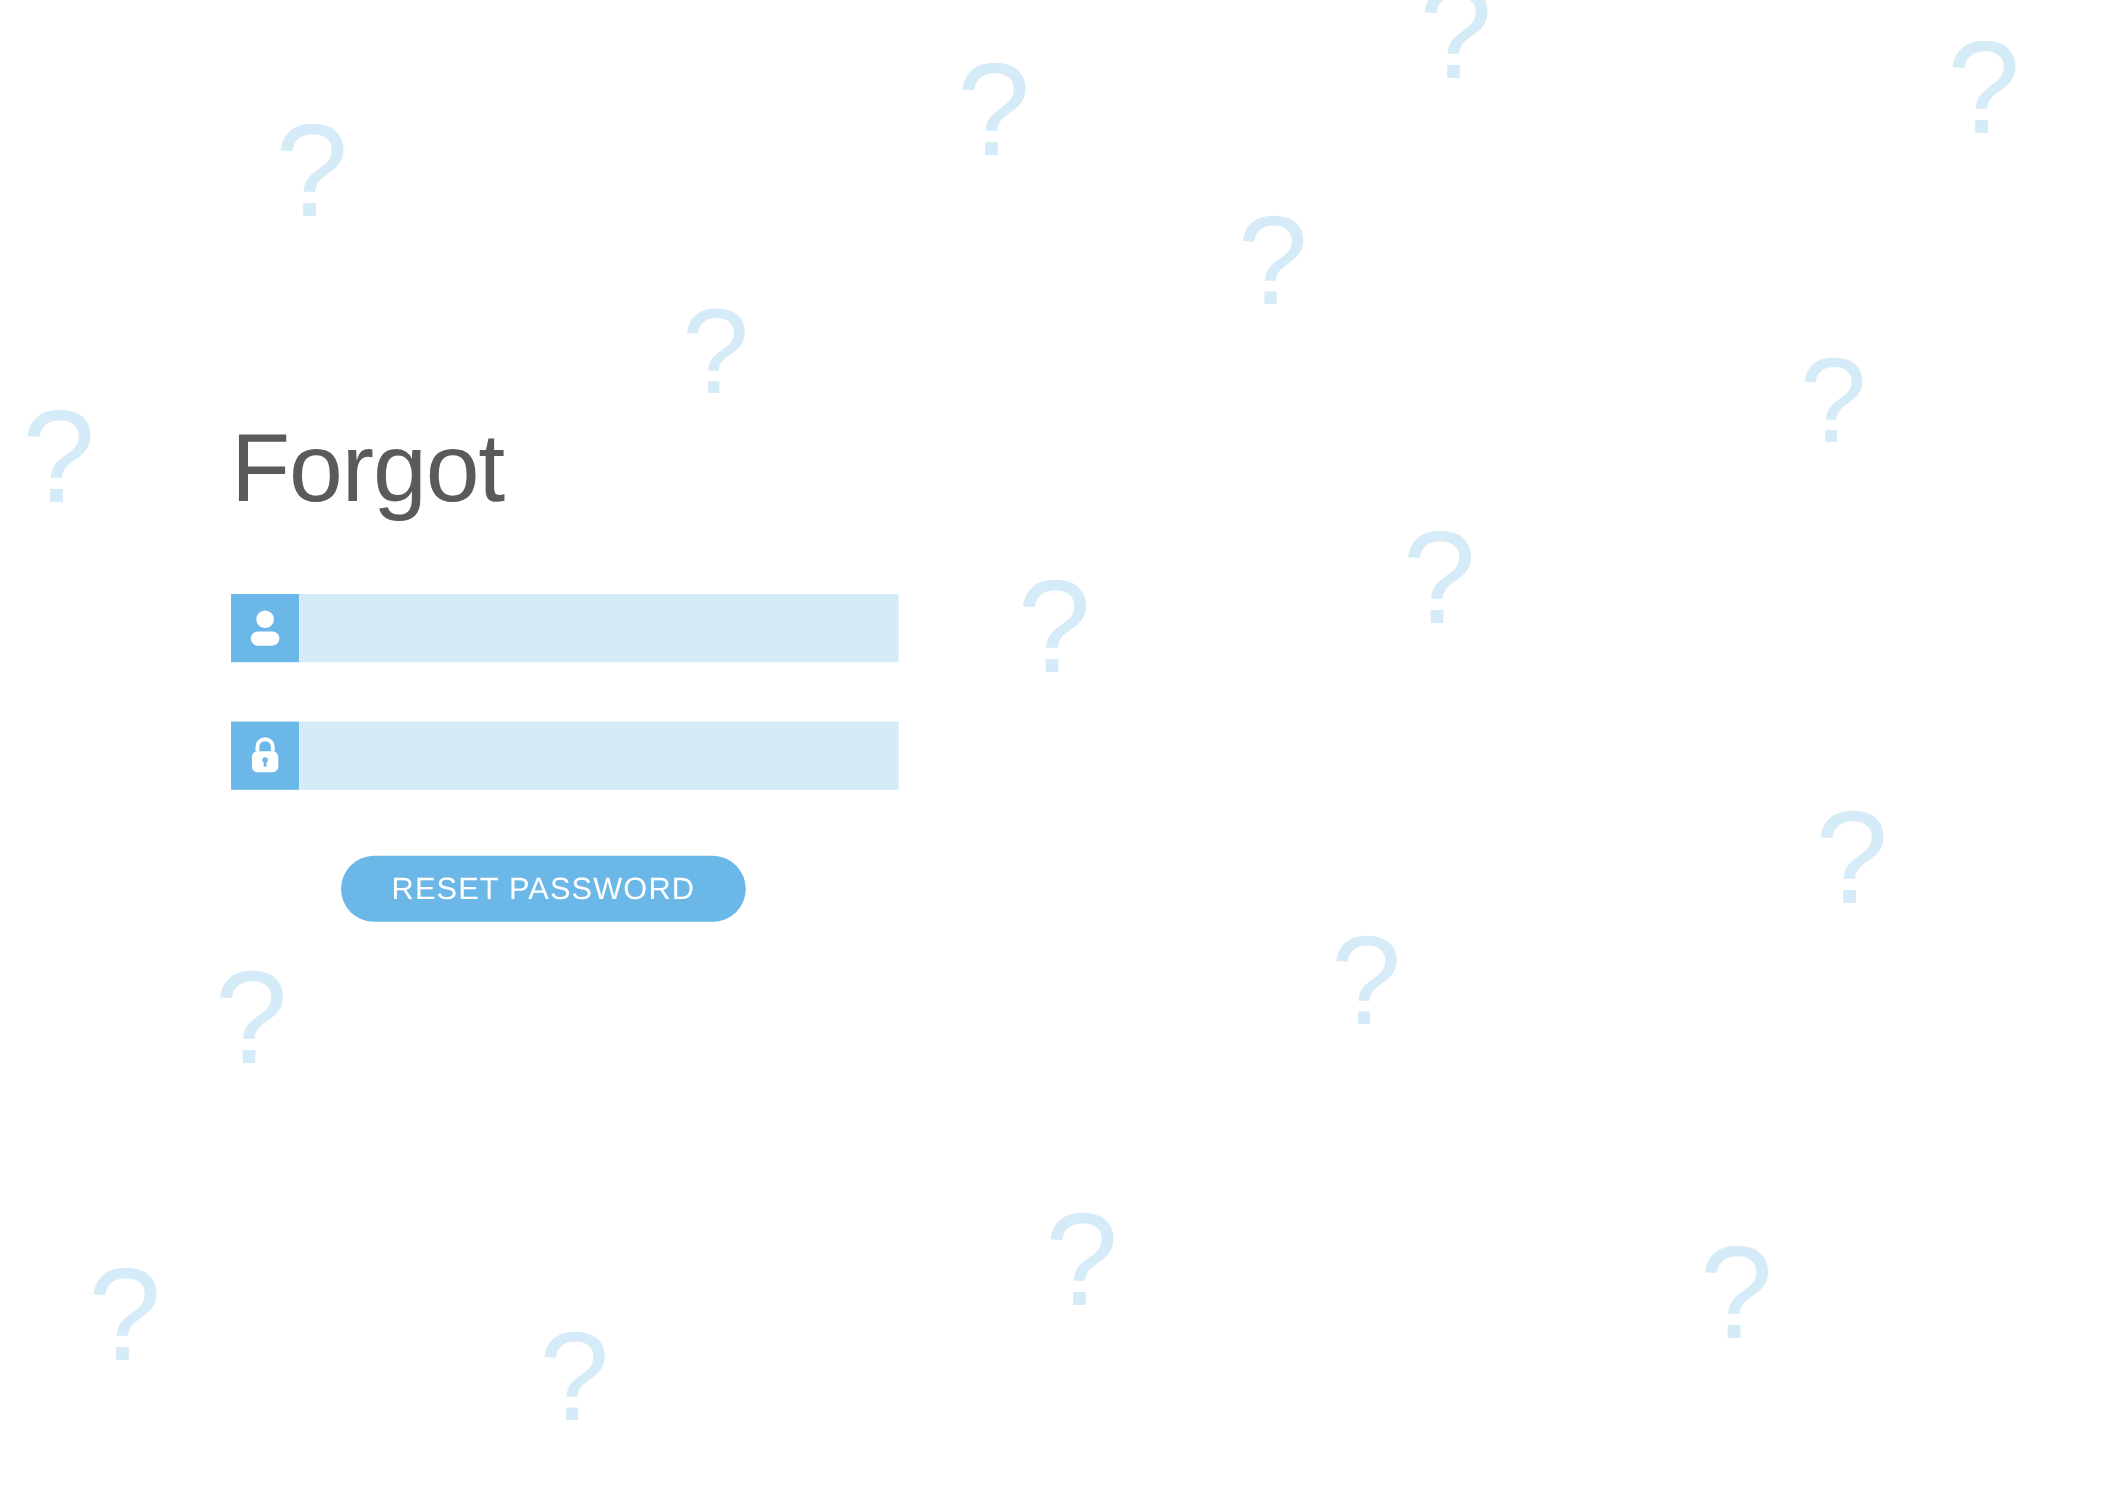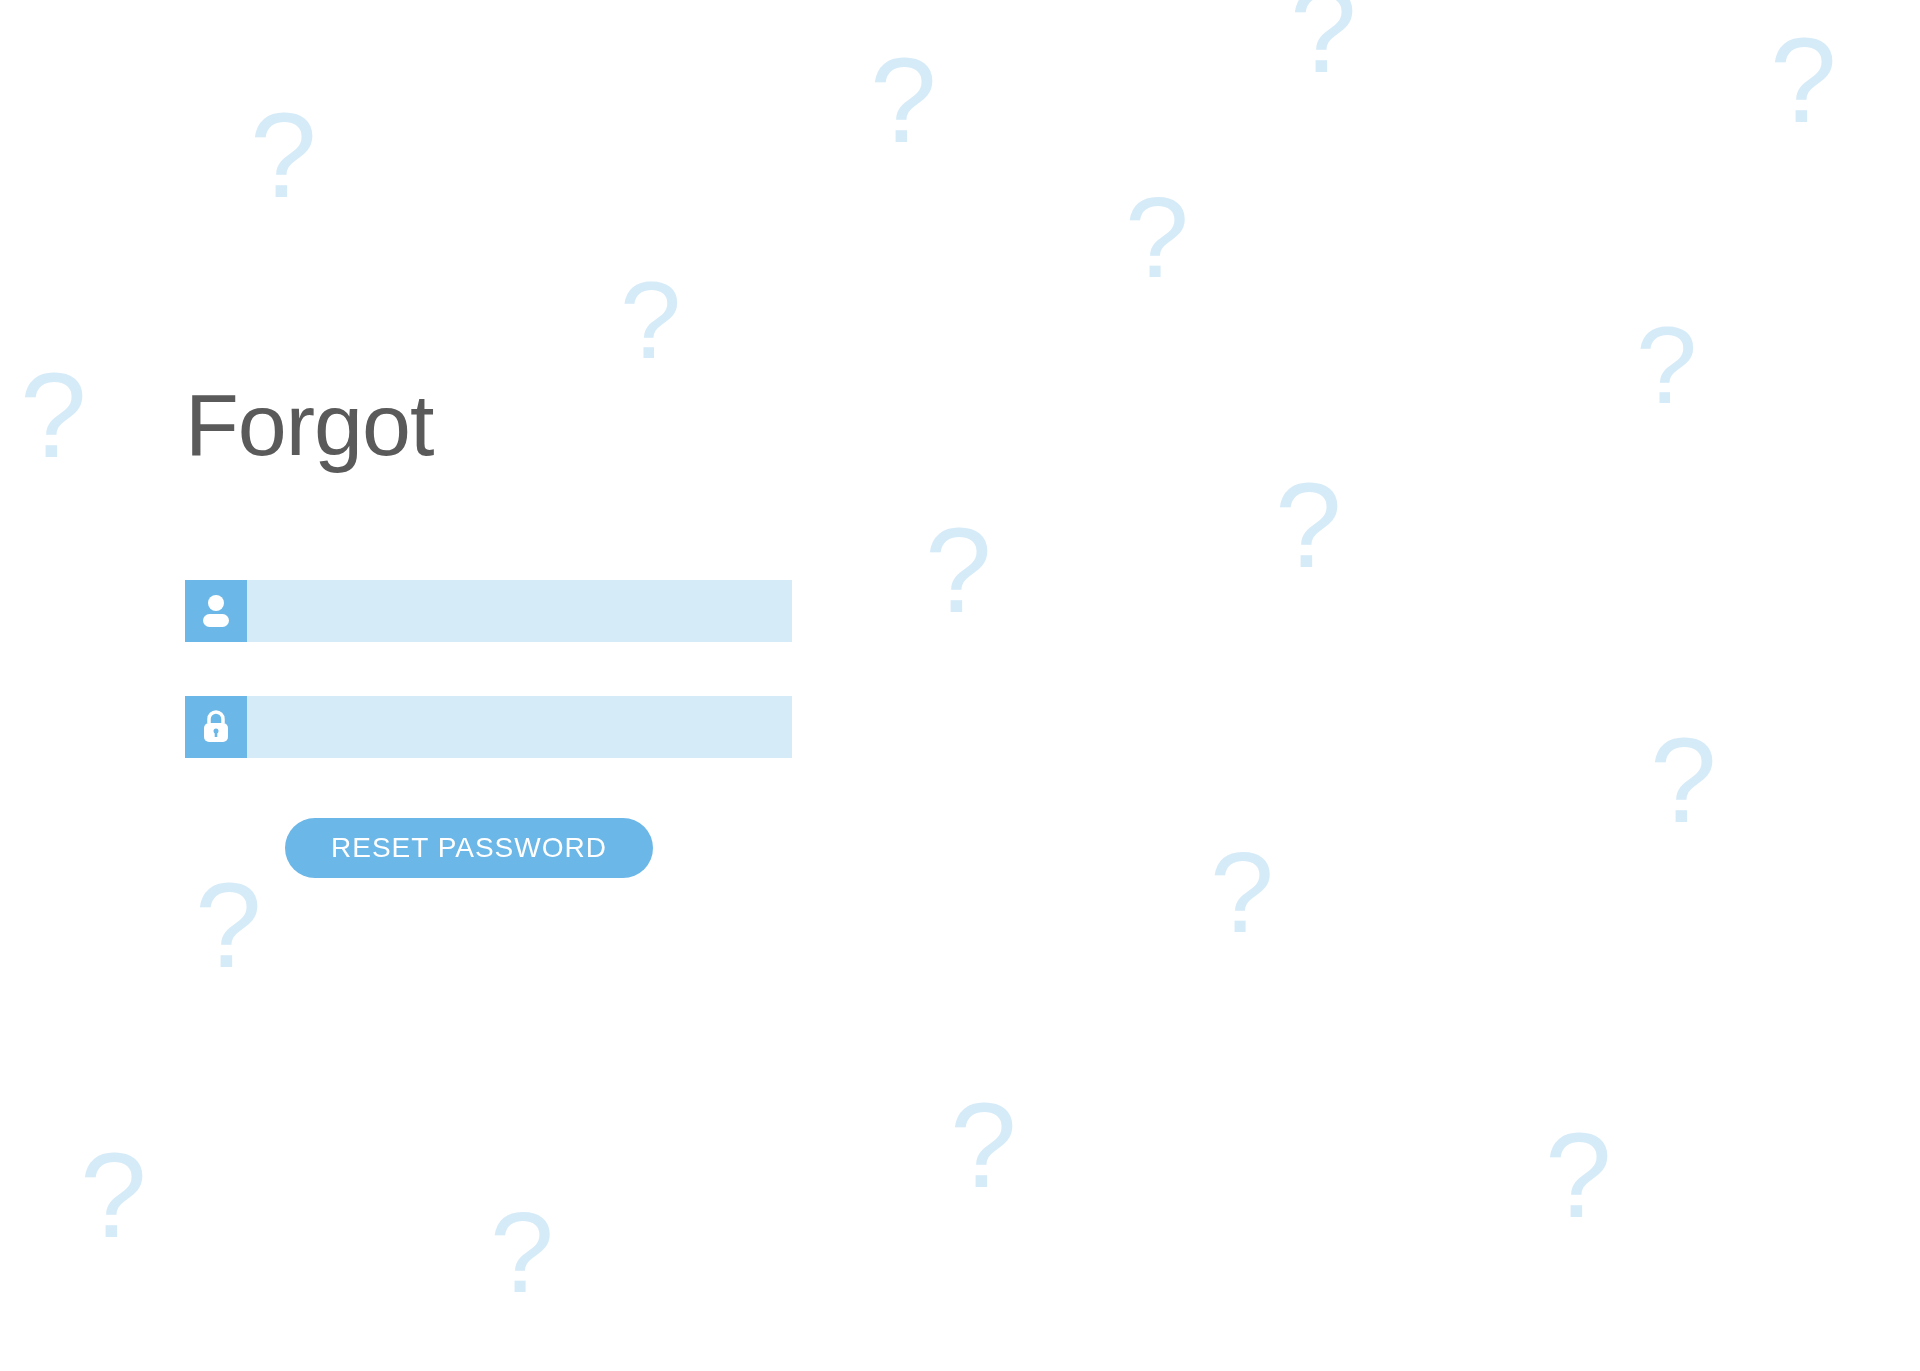--- a/index.html
+++ b/index.html
@@ -18,32 +18,32 @@
     .bg-qmark {
       position: absolute;
       color: #d6ebf8;
       font-weight: 400;
       line-height: 1;
       user-select: none;
       pointer-events: none;
     }
     .content {
       position: absolute;
-      left: 185px;
+      left: 210px;
       top: 370px;
     }
     .title {
       font-size: 88px;
       font-weight: 300;
       color: #5a5a5a;
       line-height: 1.25;
       letter-spacing: -1px;
     }
     .fields {
-      margin-top: 100px;
+      margin-top: 60px;
     }
     .field-row {
       display: flex;
       margin-bottom: 54px;
       height: 62px;
     }
     .field-icon {
       width: 62px;
       height: 62px;
       background: #6bb7e8;

